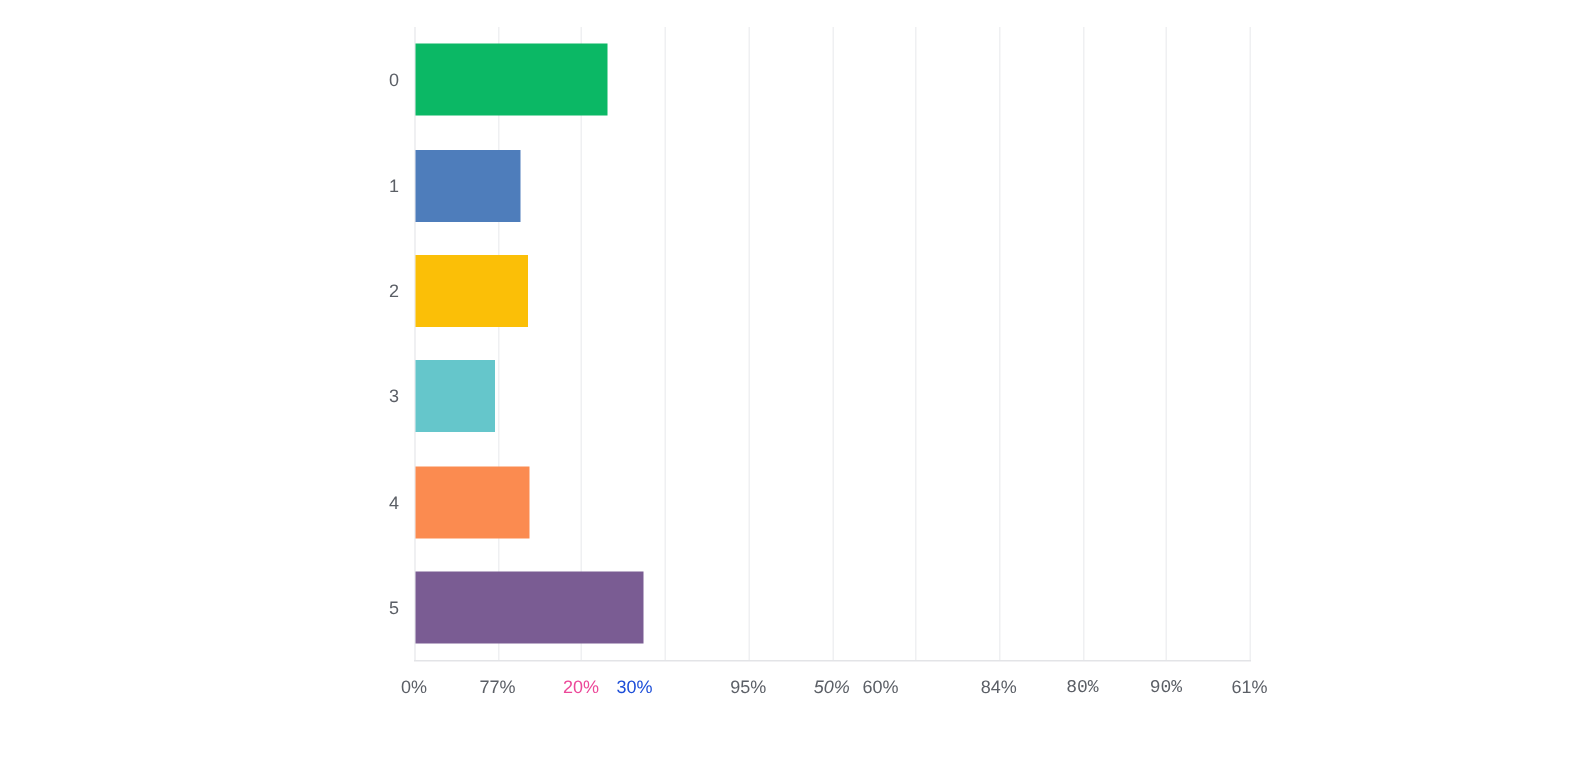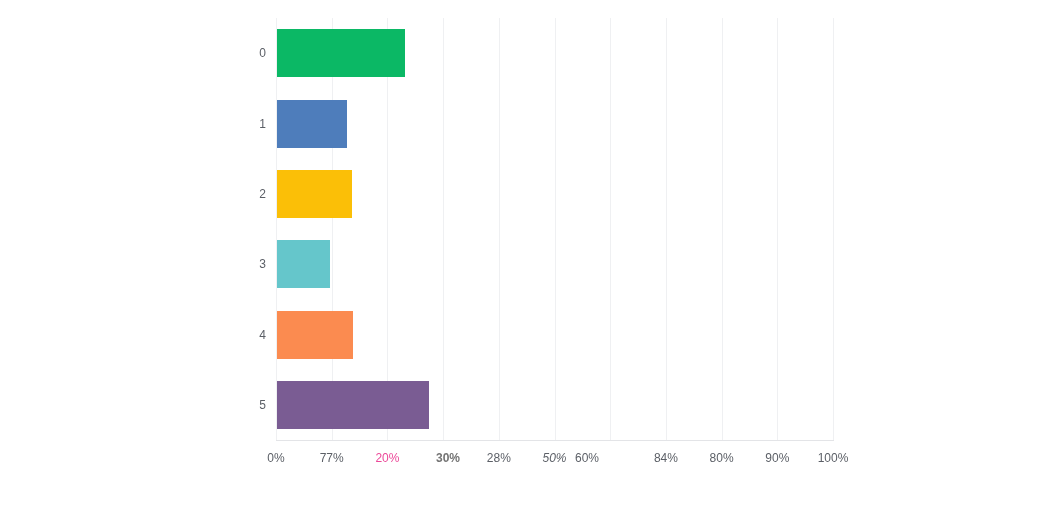--- a/index.html
+++ b/index.html
@@ -124,23 +124,23 @@
       <div class="cat-label" style="top: 168.833px; color: rgb(91, 95, 102);">2</div>
       <div class="cat-label" style="top: 239.167px; color: rgb(91, 95, 102);">3</div>
       <div class="cat-label" style="top: 309.5px; color: rgb(91, 95, 102);">4</div>
       <div class="cat-label" style="top: 379.833px; color: rgb(91, 95, 102);">5</div>
     </div>
 
   <div id="tick-label-wrap">
       <div class="tick-label" style="left: 276px; color: rgb(91, 95, 102);">0%</div>
       <div class="tick-label" style="left: 331.7px; color: rgb(91, 95, 102);">77%</div>
       <div class="tick-label" style="left: 387.4px; color: #ec4899;">20%</div>
-      <div class="tick-label" style="left: 448px; color: #737373; font-weight: bold;">30%</div>
-      <div class="tick-label" style="left: 498.8px; color: rgb(91, 95, 102);">28%</div>
+      <div class="tick-label" style="left: 423px; color: #1d4ed8;">30%</div>
+      <div class="tick-label" style="left: 498.8px; color: rgb(91, 95, 102);">95%</div>
       <div class="tick-label" style="left: 554.5px; color: rgb(91, 95, 102); font-style: italic;">50%</div>
       <div class="tick-label" style="left: 587px; color: rgb(91, 95, 102);">60%</div>
       <div class="tick-label" style="left: 665.9px; color: rgb(91, 95, 102);">84%</div>
-      <div class="tick-label" style="left: 721.6px; color: rgb(91, 95, 102);">80%</div>
-      <div class="tick-label" style="left: 777.3px; color: rgb(91, 95, 102);">90%</div>
-      <div class="tick-label" style="left: 833px; color: rgb(91, 95, 102);">100%</div>
+      <div class="tick-label" style="left: 721.6px; color: rgb(91, 95, 102); font-family: Liberation Mono, monospace;">80%</div>
+      <div class="tick-label" style="left: 777.3px; color: rgb(91, 95, 102); font-family: Liberation Mono, monospace;">90%</div>
+      <div class="tick-label" style="left: 833px; color: rgb(91, 95, 102);">61%</div>
     </div>
 
 </div>
 
 </body></html>

